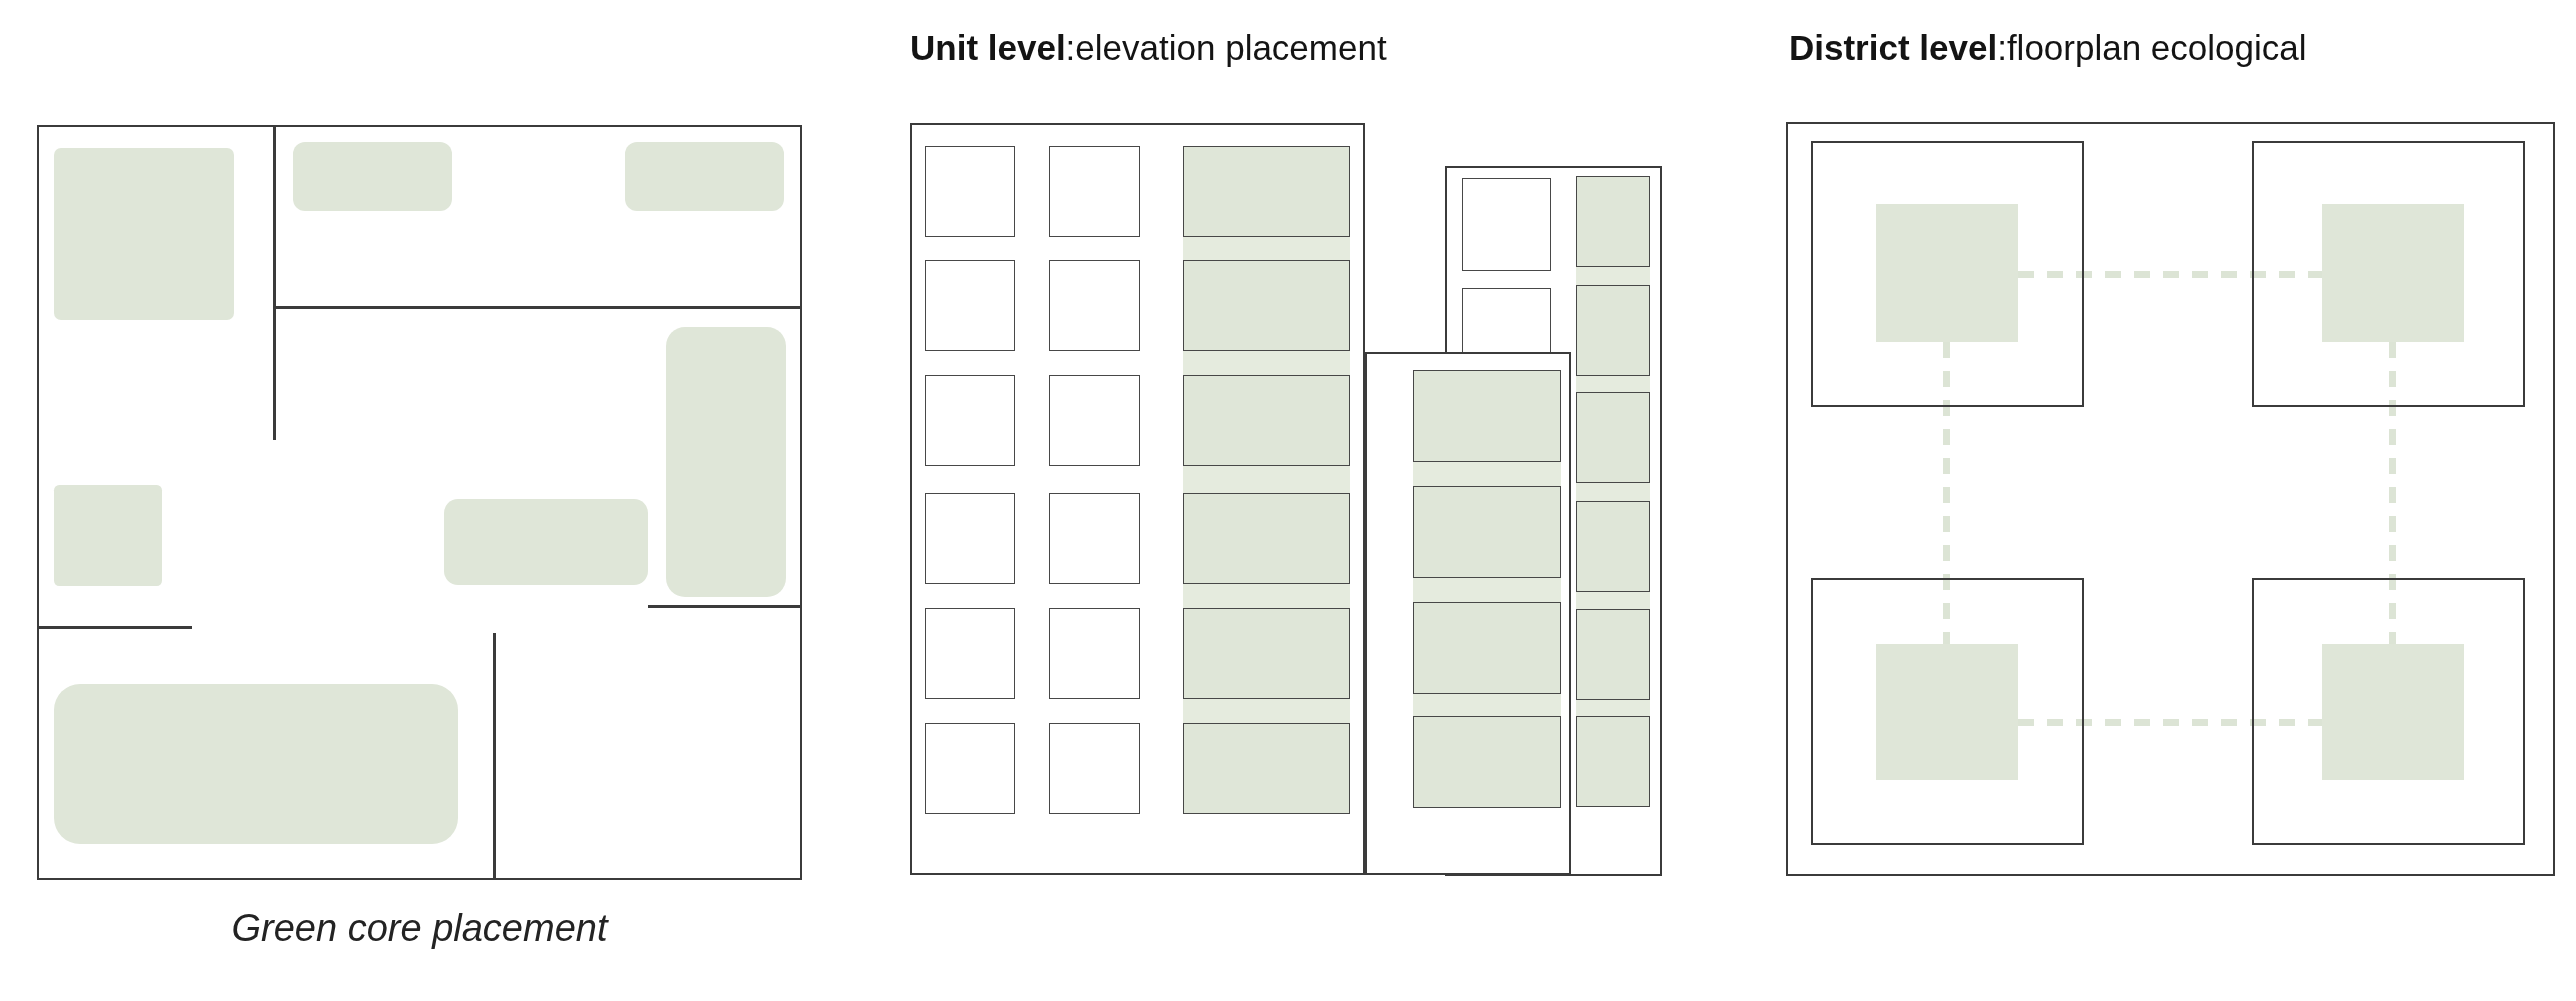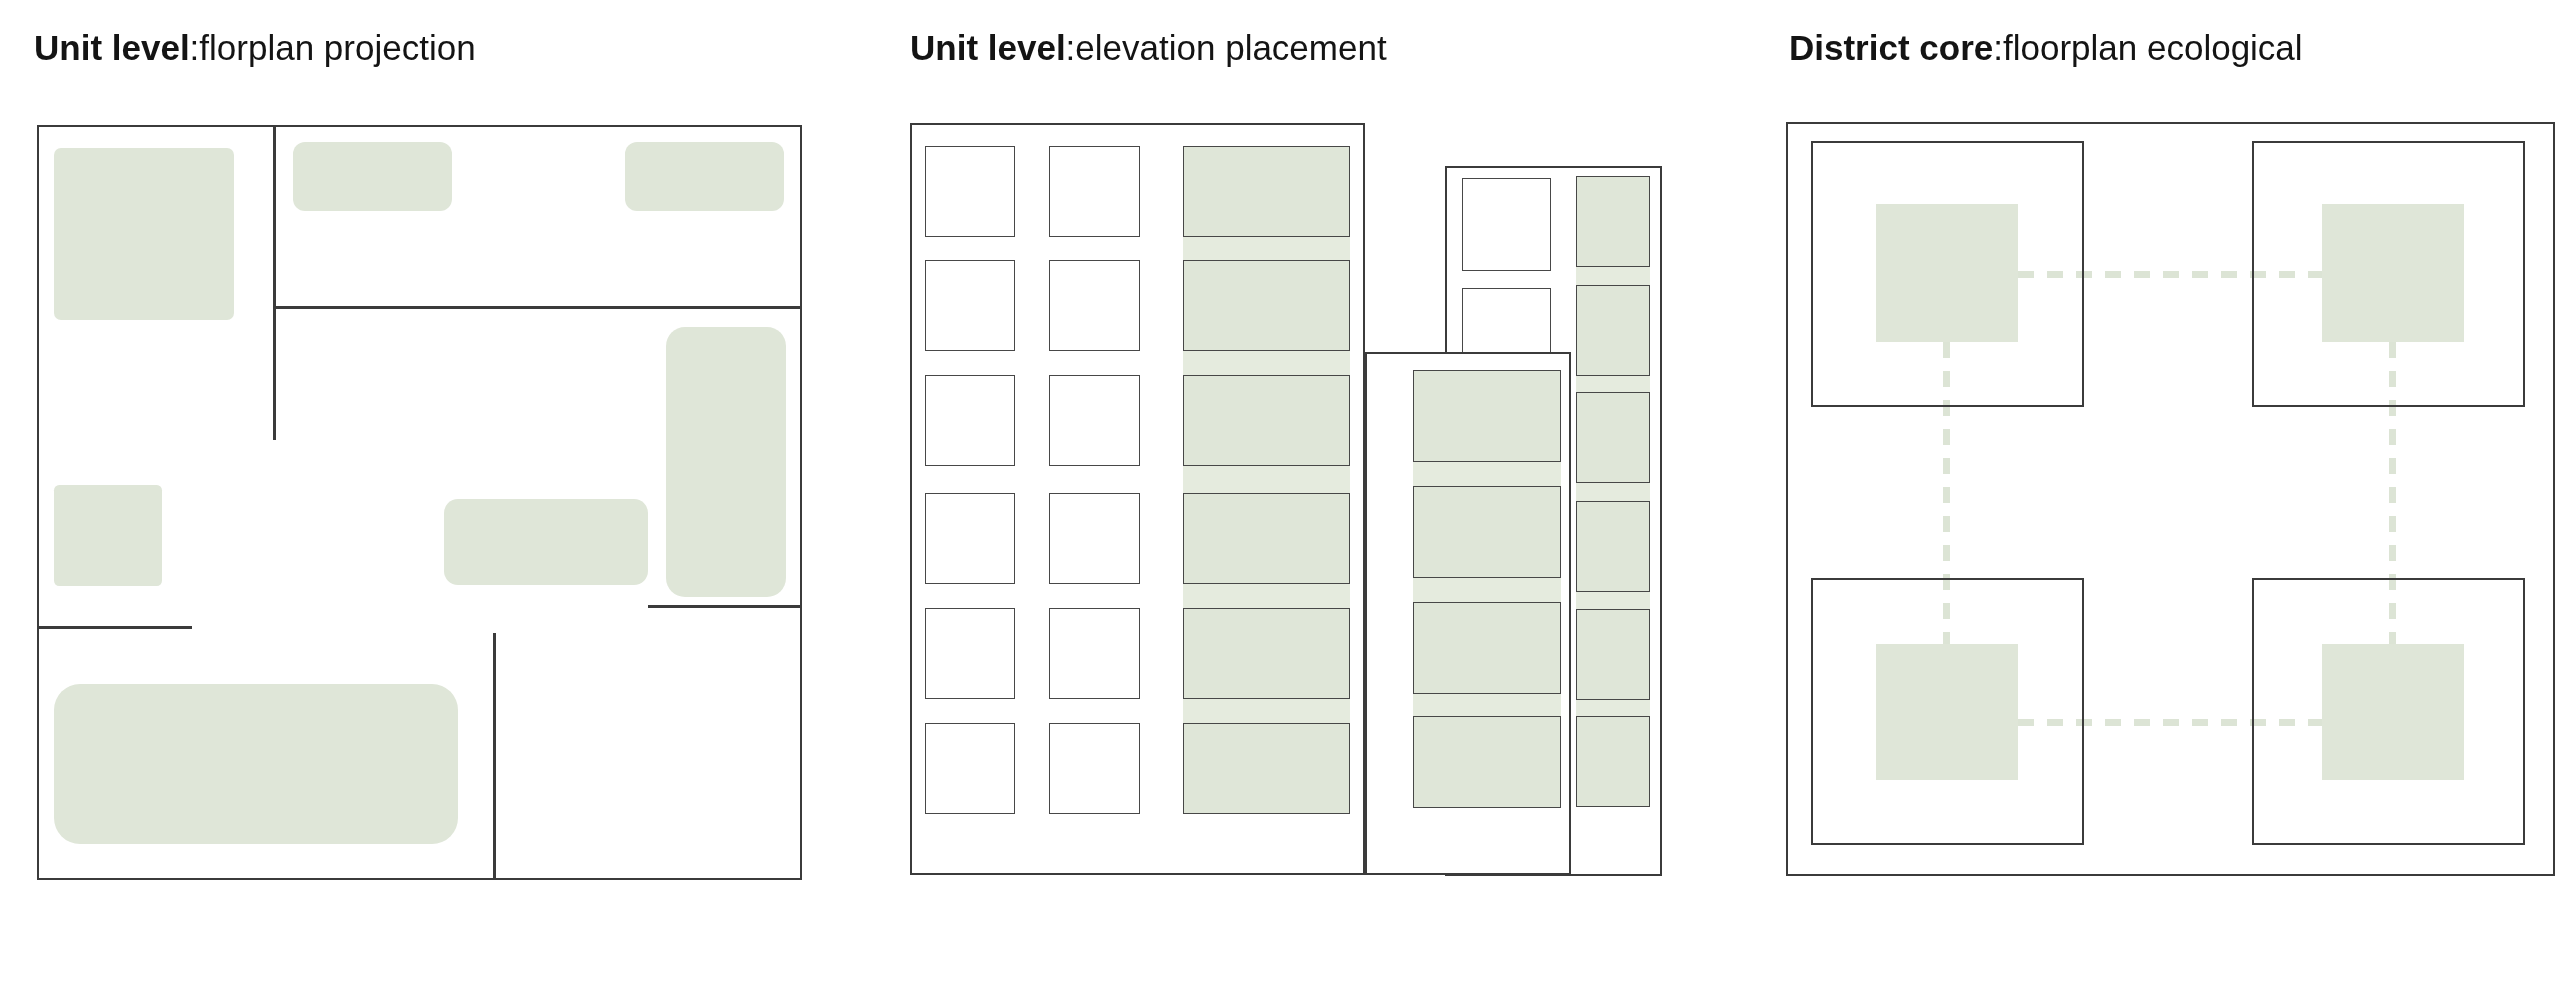--- a/index.html
+++ b/index.html
@@ -20,25 +20,24 @@
   .win{border:1.7px solid #474747;background:#ffffff;}
   .win.green{background:var(--green,#dfe6d8);}
   .dash-h{background:repeating-linear-gradient(90deg,var(--dash,#dce4d5) 0 16.4px,transparent 16.4px 29px);}
   .dash-v{background:repeating-linear-gradient(180deg,var(--dash,#dce4d5) 0 16.4px,transparent 16.4px 29px);}
 </style>
 </head>
 <body>
 
 <div class="stage">
 
-  <div class="title" style="left:34px"><b>Unit level</b><span>:florplan projection</span></div>
 
   <div class="title" style="left:910px"><b>Unit level</b><span>:elevation placement</span></div>
 
-  <div class="title" style="left:1789px"><b>District core</b><span>:floorplan ecological</span></div>
+  <div class="title" style="left:1789px"><b>District level</b><span>:floorplan ecological</span></div>
 
   <div class="layer">
       <div class="shape core" style="left: 54px; top: 148px; width: 180px; height: 172px; border-radius: 7px;"></div>
       <div class="shape core" style="left: 293px; top: 142px; width: 159px; height: 69px; border-radius: 12px;"></div>
       <div class="shape core" style="left: 625px; top: 142px; width: 159px; height: 69px; border-radius: 12px;"></div>
       <div class="shape core" style="left: 54px; top: 485px; width: 108px; height: 101px; border-radius: 5.2px;"></div>
       <div class="shape core" style="left: 444px; top: 499px; width: 204px; height: 86px; border-radius: 14px;"></div>
       <div class="shape core" style="left: 666px; top: 327px; width: 120px; height: 270px; border-radius: 19px;"></div>
       <div class="shape core" style="left: 54px; top: 684px; width: 404px; height: 160px; border-radius: 26px;"></div>
       <div class="shape wall" style="left: 273px; top: 125px; width: 2.6px; height: 315px;"></div>
@@ -95,15 +94,16 @@
       <div class="shape frame" style="left: 2252px; top: 141px; width: 273px; height: 266px;"></div>
       <div class="shape frame" style="left: 1811px; top: 578px; width: 273px; height: 267px;"></div>
       <div class="shape frame" style="left: 2252px; top: 578px; width: 273px; height: 267px;"></div>
       <div class="shape core" style="left: 1876px; top: 204px; width: 142px; height: 138px;"></div>
       <div class="shape core" style="left: 2322px; top: 204px; width: 142px; height: 138px;"></div>
       <div class="shape core" style="left: 1876px; top: 644px; width: 142px; height: 136px;"></div>
       <div class="shape core" style="left: 2322px; top: 644px; width: 142px; height: 136px;"></div>
       <div class="shape frame" style="left: 1786px; top: 122px; width: 769px; height: 754px;"></div>
     </div>
 
+  <div class="caption" style="left:37px;width:765px">Green core placement</div>
 
 </div>
 
 
 </body></html>

